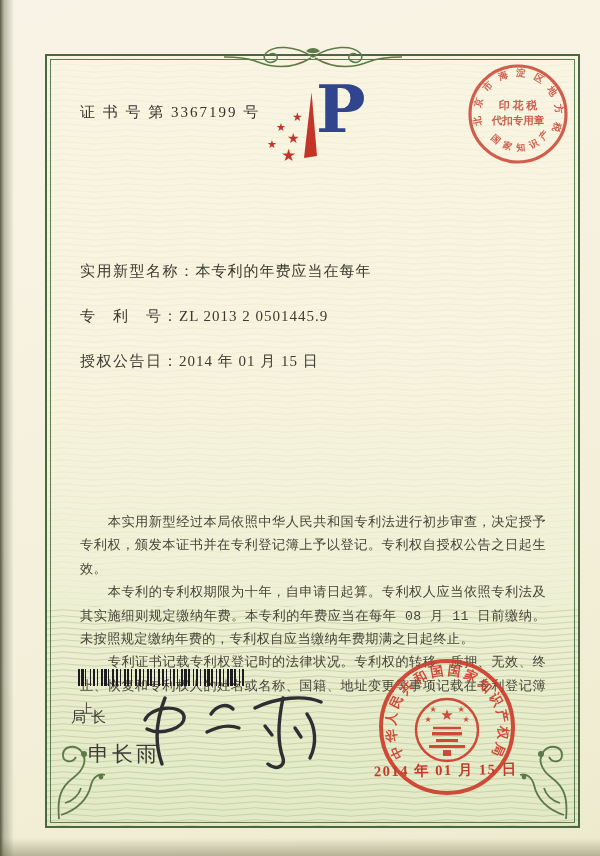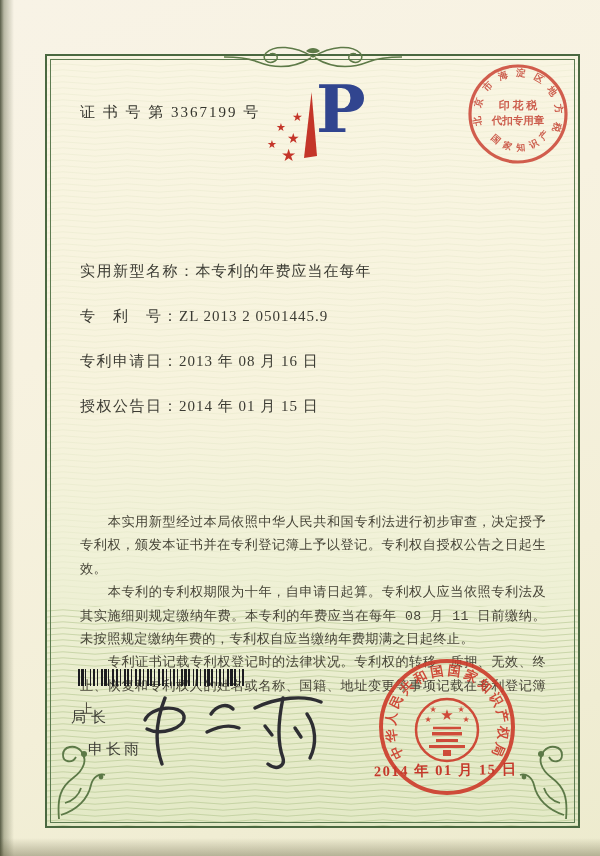--- a/index.html
+++ b/index.html
@@ -38,21 +38,21 @@
   .paras{position:absolute;left:33px;top:455px;width:466px;z-index:2;}
   .paras p{margin:0;font-size:13.2px;line-height:23.4px;text-indent:2.1em;text-align:justify;
     color:#474538;letter-spacing:.4px;font-family:Liberation Mono, monospace;}
 
   .barcode{position:absolute;left:31px;top:613px;width:168px;height:17px;z-index:2;
     background:repeating-linear-gradient(90deg,#1c1c20 0,#1c1c20 1.5px,transparent 1.5px,transparent 3px,
       #1c1c20 3px,#1c1c20 5.5px,transparent 5.5px,transparent 7px,
       #1c1c20 7px,#1c1c20 8px,transparent 8px,transparent 11.5px);}
 
   .sig-title{position:absolute;left:24px;top:652px;font-size:15px;letter-spacing:5px;color:#3b3b34;z-index:2;}
-  .sig-name{position:absolute;left:41px;top:684px;font-size:15px;letter-spacing:3px;color:#3b3b34;z-index:2;}
+  .sig-name{position:absolute;left:41px;top:684px;font-size:21px;letter-spacing:3px;color:#3b3b34;z-index:2;}
   .sig-svg{position:absolute;left:88px;top:628px;z-index:3;}
 
   .seal-svg{position:absolute;left:325px;top:596px;z-index:4;}
   .seal-date{position:absolute;left:327px;top:705px;font-size:14.5px;font-weight:600;letter-spacing:1.5px;
     color:#c5392b;z-index:5;transform:rotate(-1deg);}
 
   .tax-stamp{position:absolute;left:415px;top:2px;z-index:3;}
 
   .footer{position:absolute;left:0;right:0;top:748px;text-align:center;font-size:11.5px;
     letter-spacing:2px;color:#3f3f37;z-index:2;}
@@ -117,23 +117,20 @@
       </text>
     </svg>
 
 
     <div class="fields">
       <div class="field-row">
         <span class="flabel">实用新型名称：</span><span class="fvalue">本专利的年费应当在每年</span>
       </div>
       <div class="field-row">
         <span class="flabel">专　利　号：</span><span class="fvalue">ZL 2013 2 0501445.9</span>
-      </div>
-      <div class="field-row">
-        <span class="flabel">专利申请日：</span><span class="fvalue">2013 年 08 月 16 日</span>
       </div>
       <div class="field-row">
         <span class="flabel">授权公告日：</span><span class="fvalue">2014 年 01 月 15 日</span>
       </div>
     </div>
 
     <div class="paras">
       <p>本实用新型经过本局依照中华人民共和国专利法进行初步审查，决定授予专利权，颁发本证书并在专利登记簿上予以登记。专利权自授权公告之日起生效。</p>
       <p>本专利的专利权期限为十年，自申请日起算。专利权人应当依照专利法及其实施细则规定缴纳年费。本专利的年费应当在每年 08 月 11 日前缴纳。未按照规定缴纳年费的，专利权自应当缴纳年费期满之日起终止。</p>
       <p>专利证书记载专利权登记时的法律状况。专利权的转移、质押、无效、终止、恢复和专利权人的姓名或名称、国籍、地址变更等事项记载在专利登记簿上。</p>

